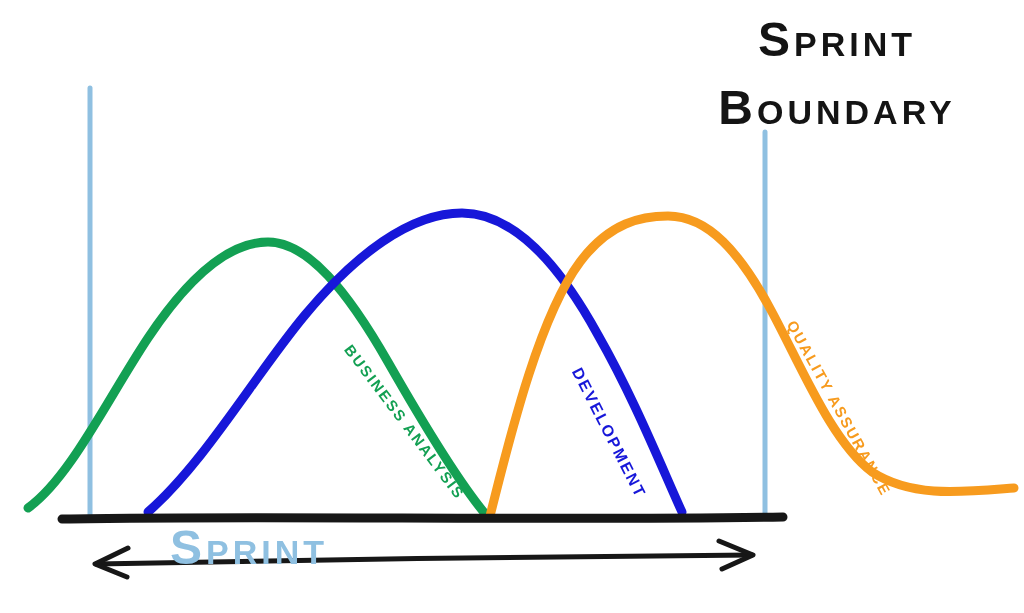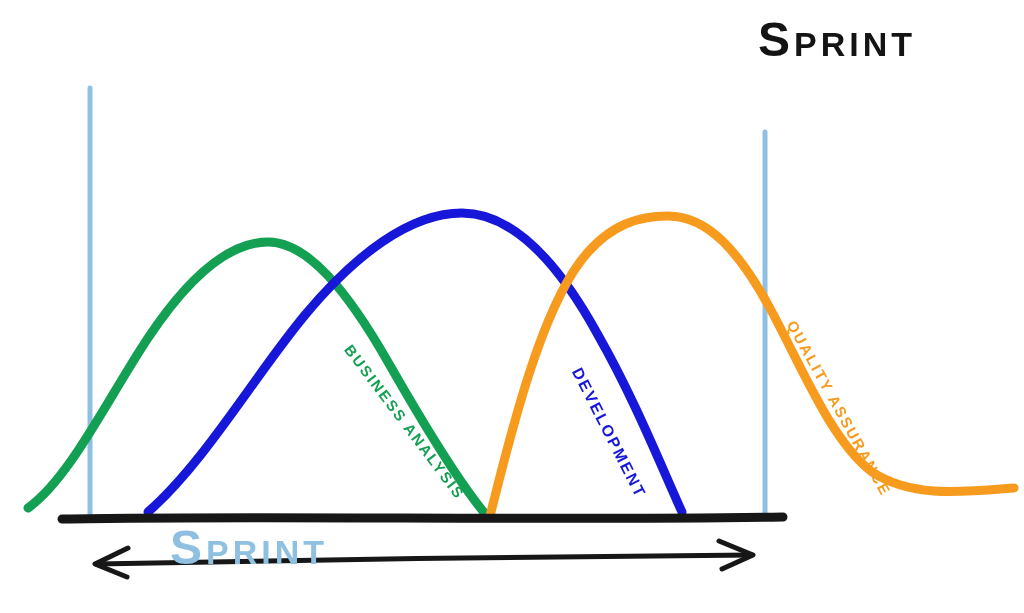--- a/index.html
+++ b/index.html
@@ -94,20 +94,21 @@
 
     <g fill="none" stroke-width="5" stroke-linecap="round" stroke-linejoin="round" stroke="#171717">
       <path d="M 96 564 C 300 560, 550 556, 752 555"></path>
       <path d="M 128 548 L 95 564 L 127 577"></path>
       <path d="M 719 541 L 753 555 L 722 569"></path>
     </g>
   </svg>
 
   <div class="title">
     <div>Sprint</div>
+    <div>Boundary</div>
   </div>
 
   <div class="curve-label ba">BUSINESS ANALYSIS</div>
   <div class="curve-label dev">DEVELOPMENT</div>
   <div class="curve-label qa">QUALITY ASSURANCE</div>
 
   <div class="sprint-axis-label">Sprint</div>
 
 </div>
 

